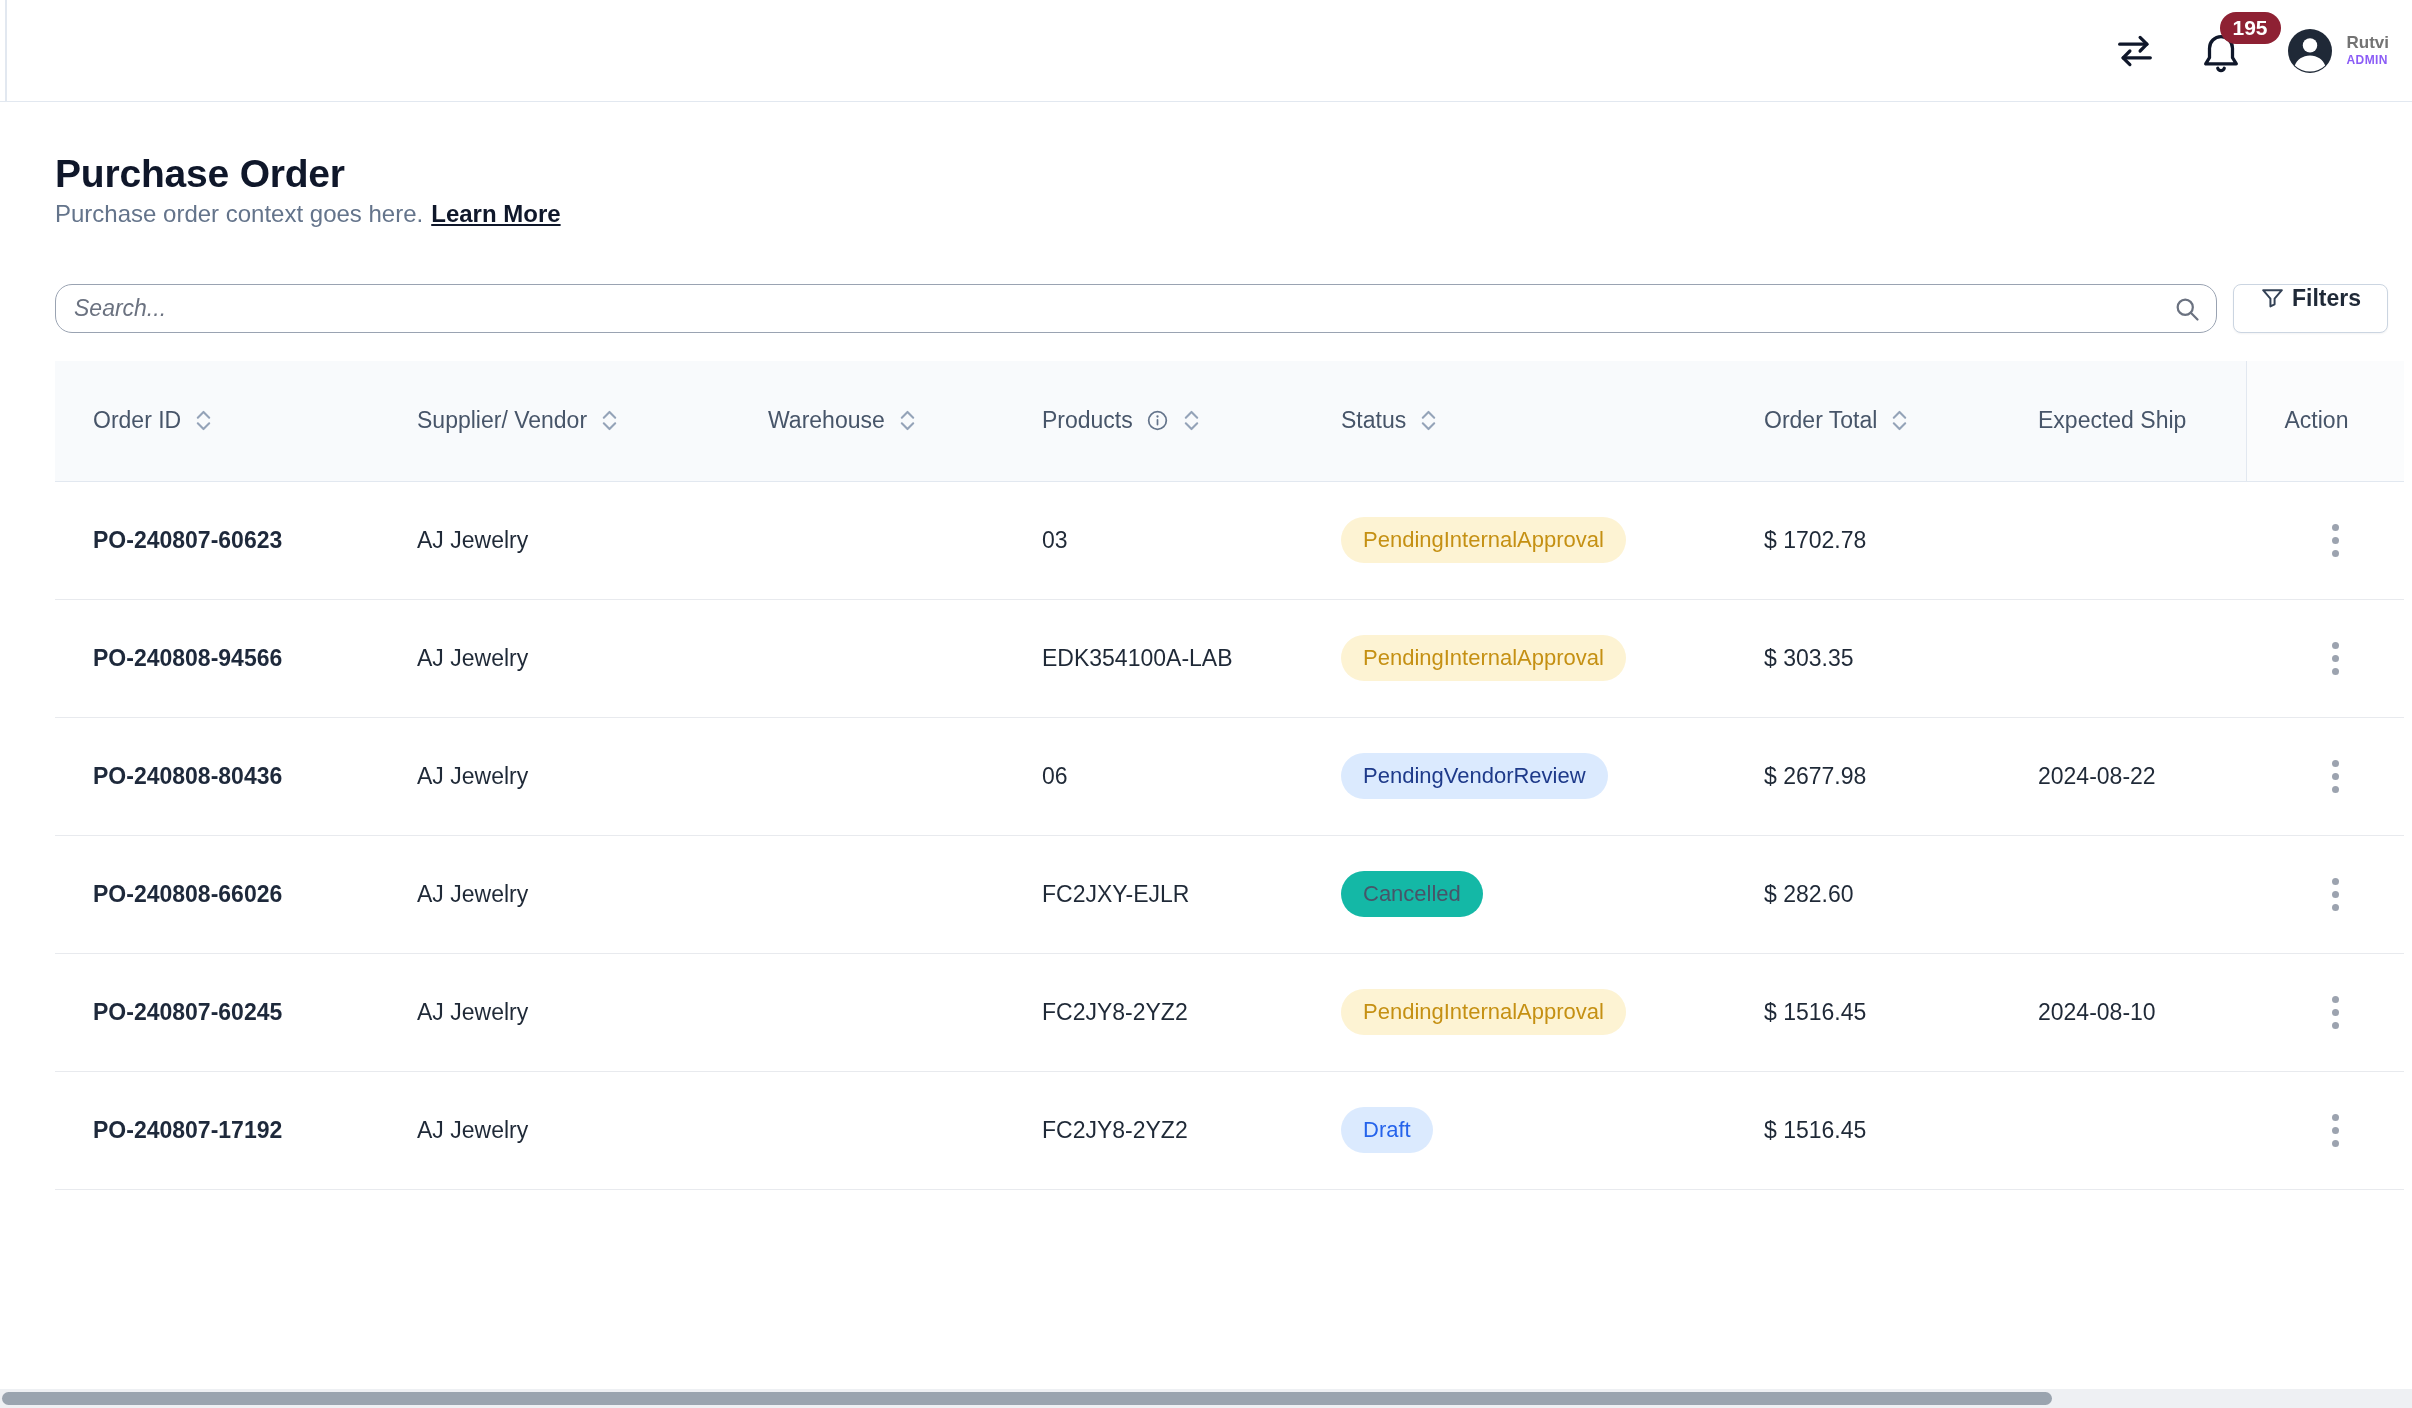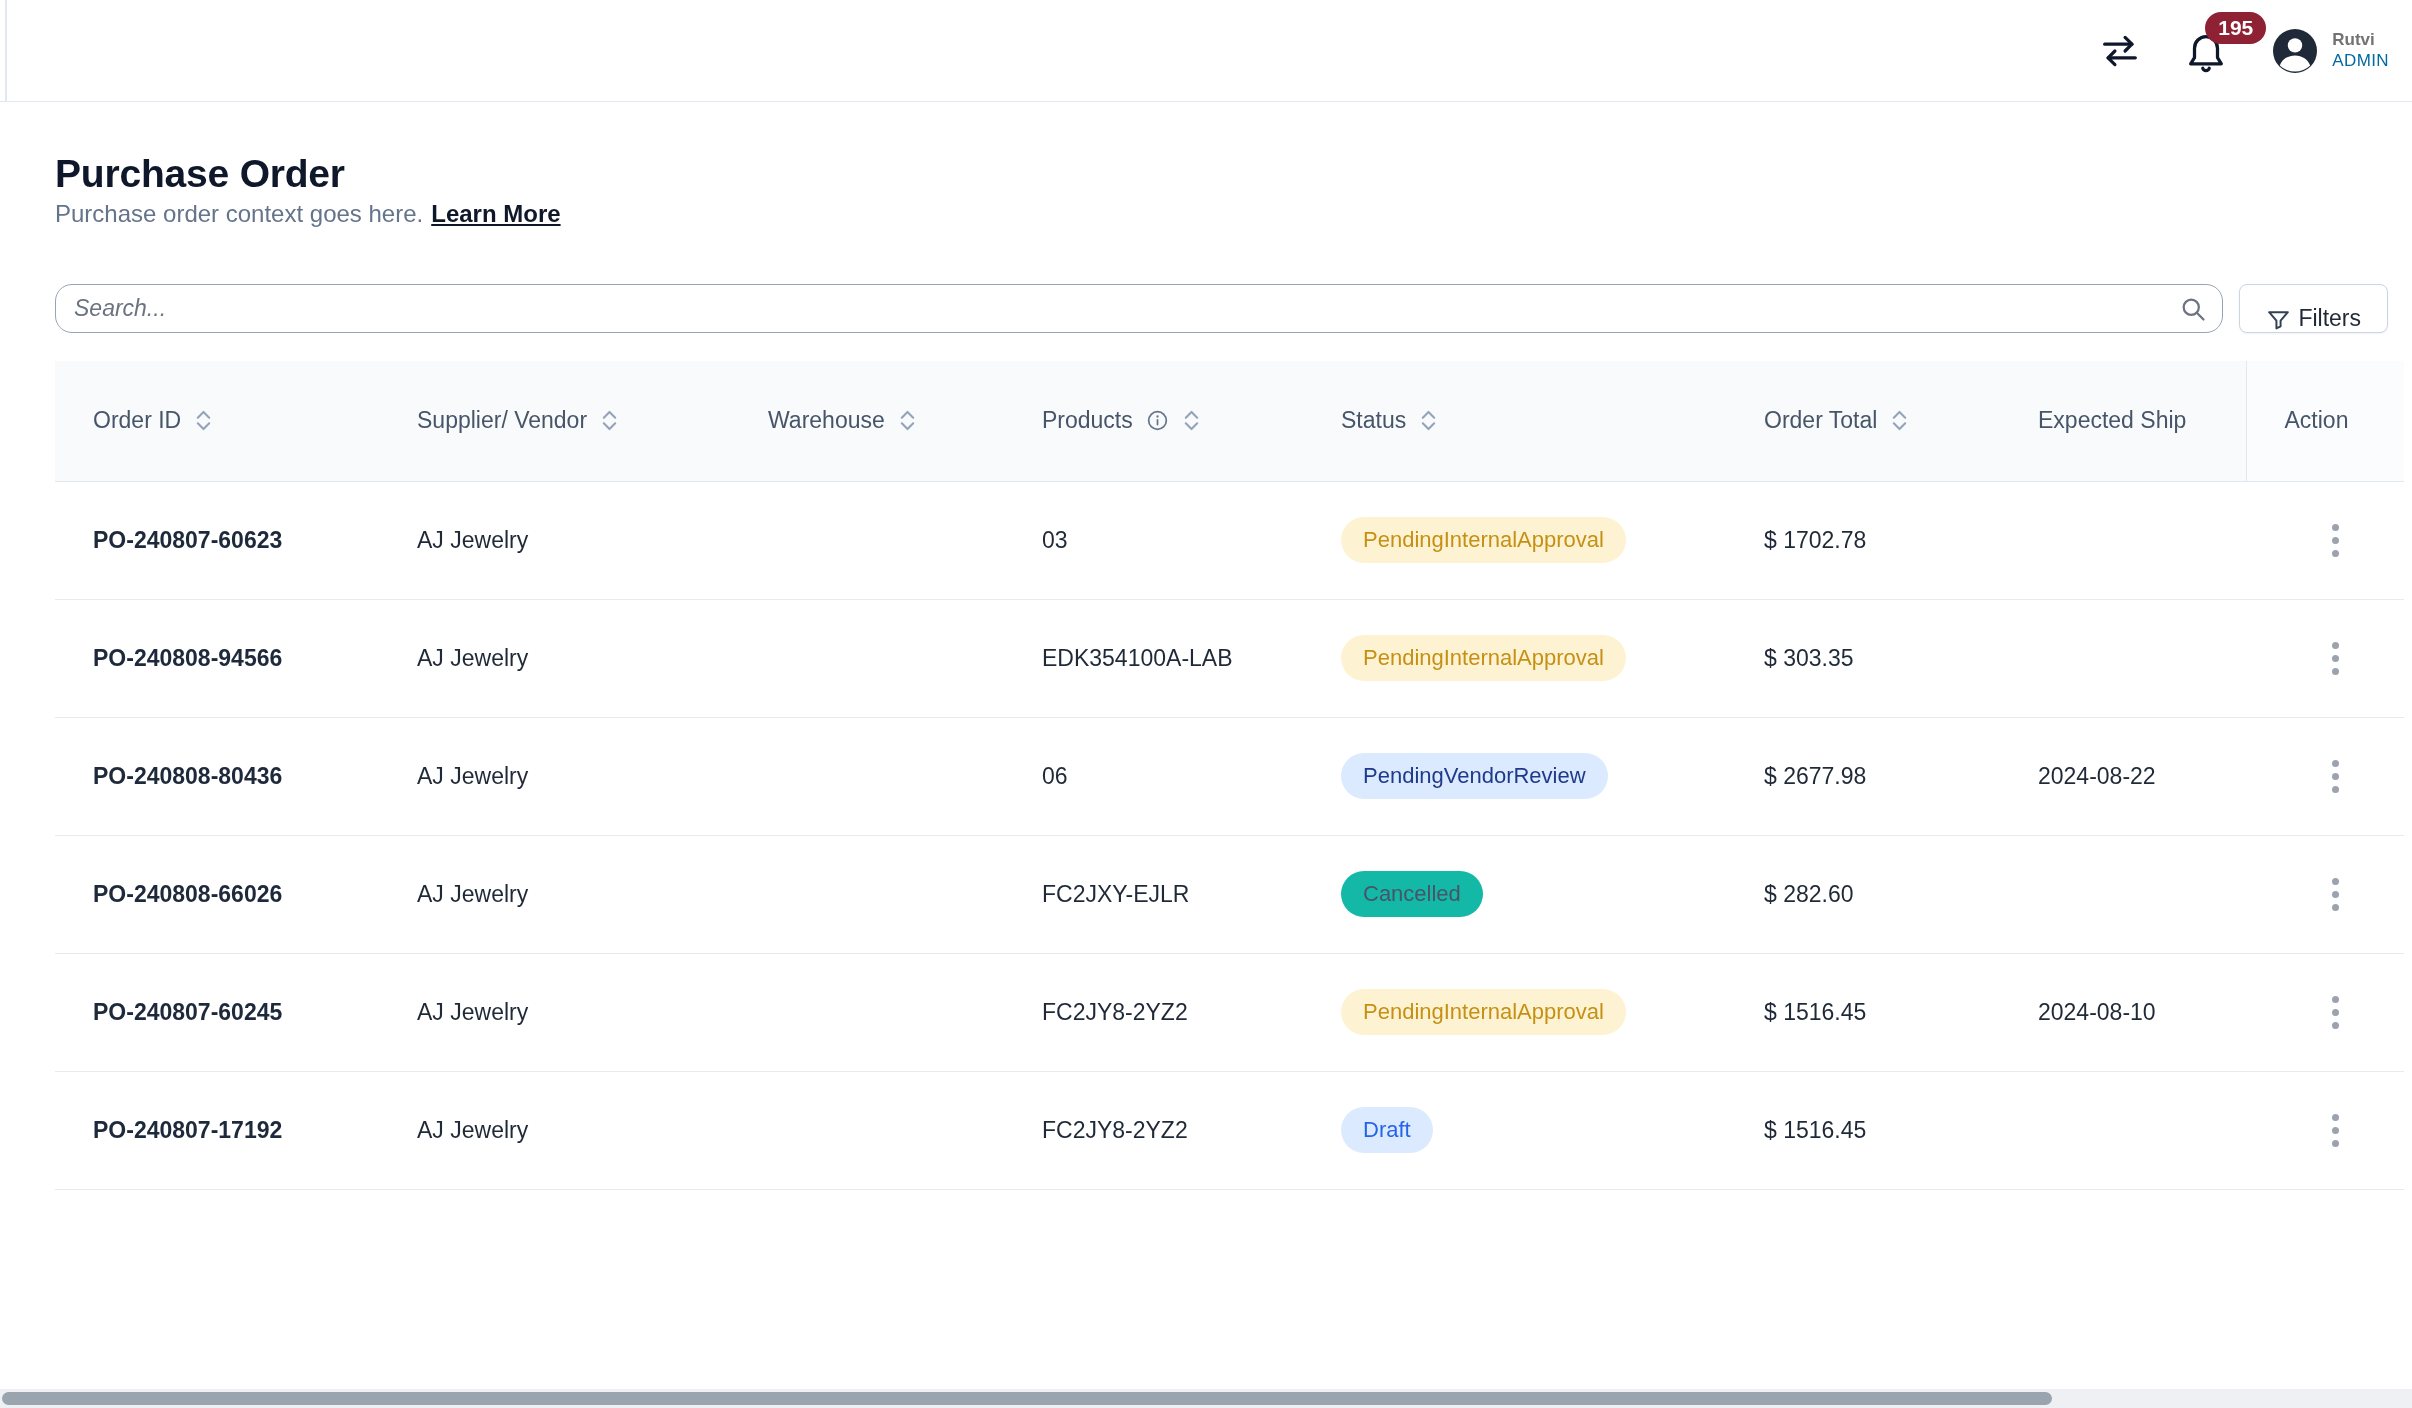--- a/index.html
+++ b/index.html
@@ -21,42 +21,43 @@
   .bell-wrap { position: relative; }
   .notif-badge {
     position: absolute; top: -16px; left: 22px;
     background: var(--notification-badge-bg, #8e2133); color: #fff;
     font-size: 21px; font-weight: 700; border-radius: 999px;
     padding: 4px 13px; line-height: 1.15; white-space: nowrap;
   }
   .user-chip { display: flex; align-items: center; gap: 13px; }
   .user-meta { display: flex; flex-direction: column; line-height: 1.18; }
   .user-name { font-size: 17px; font-weight: 600; color: #737373; }
-  .user-role { font-size: 17px; font-weight: 400; color: #0369a1; letter-spacing: 0.4px; }
+  .user-role { font-size: 12px; font-weight: 700; color: #8b5cf6; letter-spacing: 0.4px; }
 
   
   .main { padding: 50px 24px 0 55px; }
   .page-title { margin: 0; font-size: 39px; font-weight: 700; color: #0f172a; letter-spacing: -0.2px; }
   .page-subtitle { margin: 4px 0 0; font-size: 24px; color: #64748b; }
   .learn-more { color: #0f172a; font-weight: 600; text-decoration: underline; margin-left: 8px; cursor: pointer; }
 
   .toolbar { display: flex; gap: 16px; margin-top: 56px; align-items: center; }
   .search-box { flex: 1; position: relative; }
   .search-input {
     width: 100%; height: 49px; border: 1px solid #9aa3b2; border-radius: 17px;
     padding: 0 64px 0 18px; font-size: 23px; font-style: italic; color: #374151;
     font-family: inherit; background: #fff; outline: none;
   }
   .search-input::placeholder { color: #6b7280; font-style: italic; }
   .search-icon { position: absolute; right: 16px; top: 11px; pointer-events: none; }
   .filters-btn {
-    height: 49px; padding: 0 26px; display: flex; align-items: flex-end; gap: 7px;
+    height: 49px; padding: 0 26px; display: flex; align-items: flex-start; gap: 7px;
     background: #fff; border: 1px solid #cbd5e1; border-radius: 8px;
     font-size: 23px; color: #1f2937; font-family: inherit; cursor: pointer;
     box-shadow: 0 1px 2px rgba(15,23,42,0.05);
+    font-weight: bold;
   }
 
   
   .table-wrap { margin-top: 28px; }
   table { border-collapse: collapse; table-layout: fixed; width: 2349px; }
   thead th {
     background: var(--header-bg, #f8fafc); height: 120px; text-align: left;
     font-size: 23px; font-weight: 500; color: #475569;
     padding: 0 0 0 38px; border-bottom: 1px solid #e2e8f0;
     white-space: nowrap; overflow: hidden;

